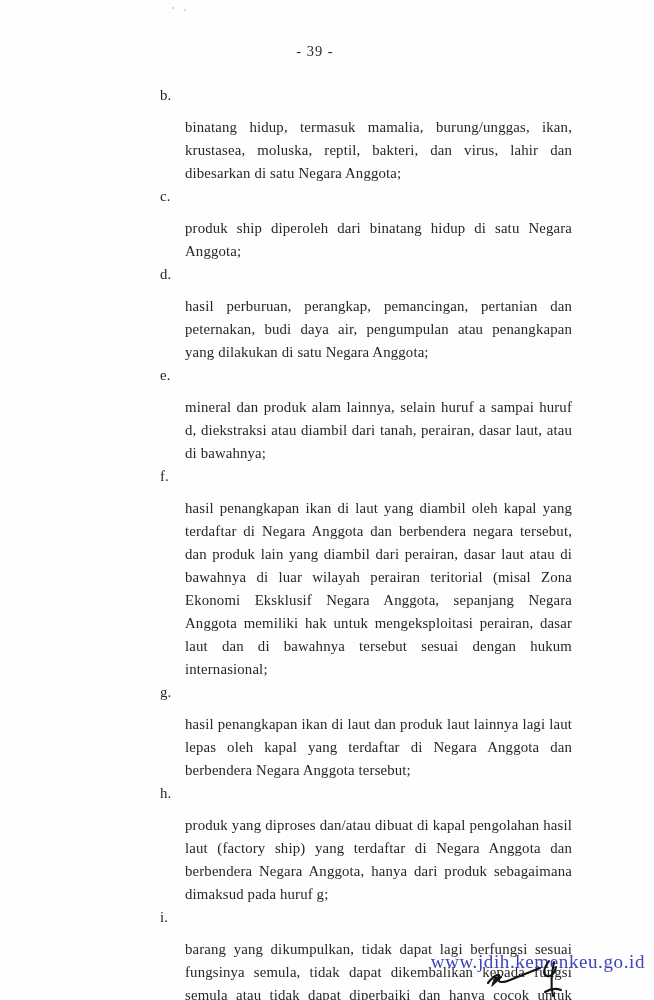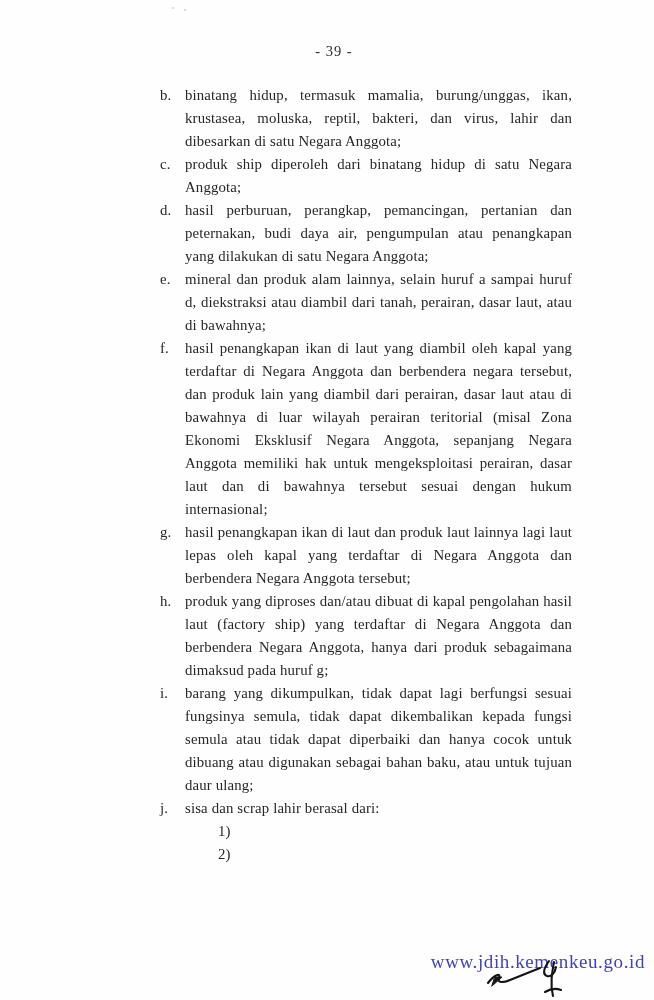--- a/index.html
+++ b/index.html
@@ -18,41 +18,41 @@
     background: #b5b5b5; border-radius: 50%; opacity: .7;
   }
 
   .page-number {
     position: absolute;
     top: 43px; left: 0; width: 630px;
     text-align: center;
     font-size: 14.5px;
     letter-spacing: 1px;
     color: #2b2b2b;
-    margin-left: 19px;
   }
 
   .content {
     position: absolute;
     left: 160px; top: 84px;
     width: 412px;
     font-size: 14.8px;
     line-height: 23px;
     letter-spacing: 0.15px;
   }
 
   .item { display: flex; align-items: flex-start; }
   .item-label {
     flex: 0 0 25px;
     width: 25px;
   }
   .item-text {
     flex: 1 1 auto;
     text-align: justify;
     text-justify: inter-word;
+    margin-top: 32px;
   }
   .item.sub { padding-left: 58px; }
   .item.sub .item-label { flex: 0 0 32px; width: 32px; }
   .it { }
 
   .watermark {
     position: absolute;
     top: 951px; right: 9px;
     font-size: 19px;
     color: #4141ba;

